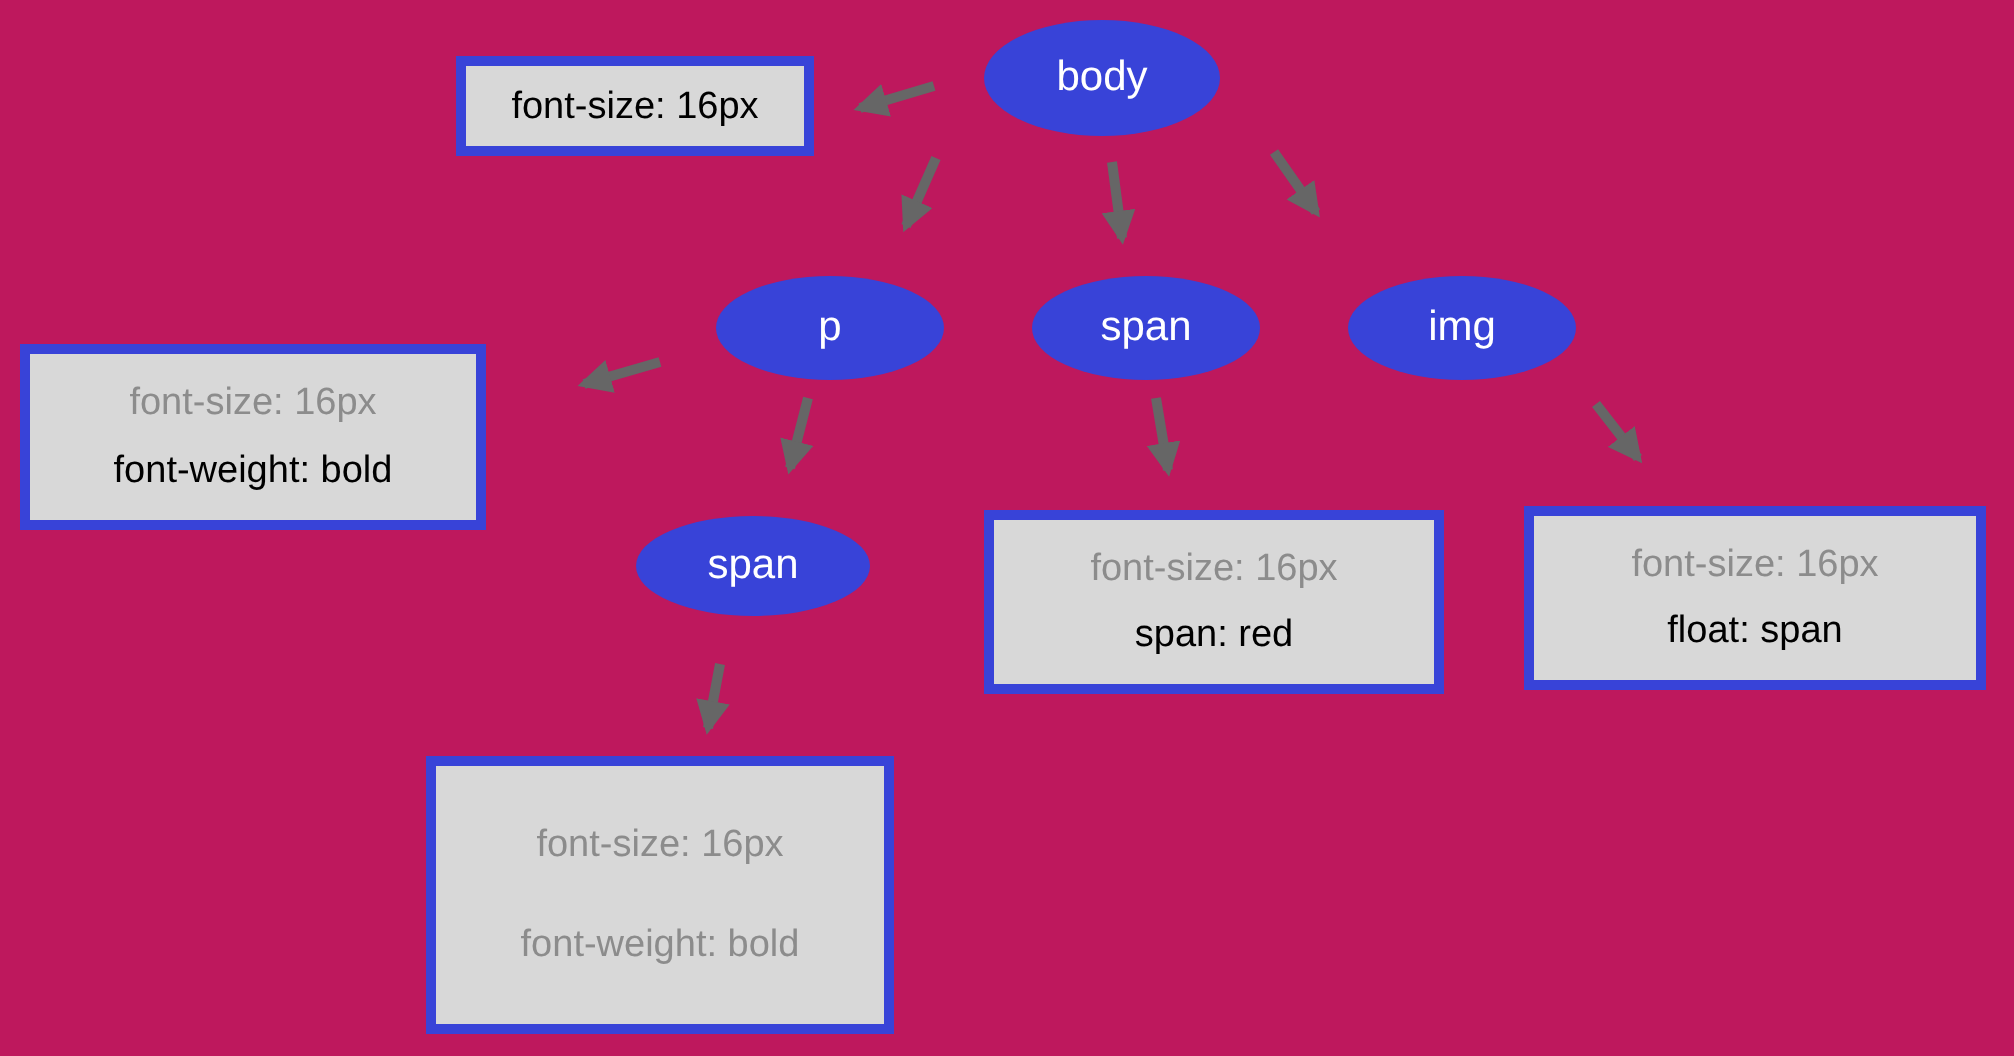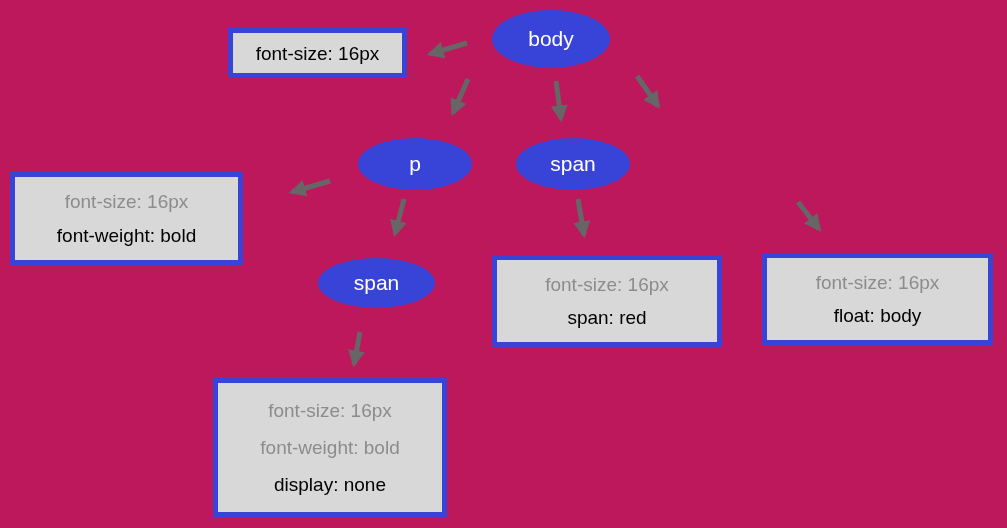--- a/index.html
+++ b/index.html
@@ -87,20 +87,23 @@
   </div>
 
   <div class="node" style="left:358px; top:138px; width:114px; height:52px;">
     <span>p</span>
   </div>
 
   <div class="node" style="left:516px; top:138px; width:114px; height:52px;">
     <span>span</span>
   </div>
 
+  <div class="node" style="left:674px; top:138px; width:114px; height:52px;">
+    <span>img</span>
+  </div>
 
   <div class="node" style="left:318px; top:258px; width:117px; height:50px;">
     <span>span</span>
   </div>
 
   <div class="stylebox" style="left:228px; top:28px; width:179px; height:50px;">
     <div class="line declared">font-size: 16px</div>
   </div>
 
   <div class="stylebox" style="left:10px; top:172px; width:233px; height:93px;">
@@ -108,22 +111,21 @@
     <div class="line declared">font-weight: bold</div>
   </div>
 
   <div class="stylebox" style="left:492px; top:255px; width:230px; height:92px;">
     <div class="line inherited">font-size: 16px</div>
     <div class="line declared">span: red</div>
   </div>
 
   <div class="stylebox" style="left:762px; top:253px; width:231px; height:92px;">
     <div class="line inherited">font-size: 16px</div>
-    <div class="line declared">float: body</div>
+    <div class="line declared">float: span</div>
   </div>
 
   <div class="stylebox" style="left:213px; top:378px; width:234px; height:139px;">
     <div class="line inherited">font-size: 16px</div>
     <div class="line inherited">font-weight: bold</div>
-    <div class="line declared">display: none</div>
   </div>
 
 </div>
 
 </body></html>

